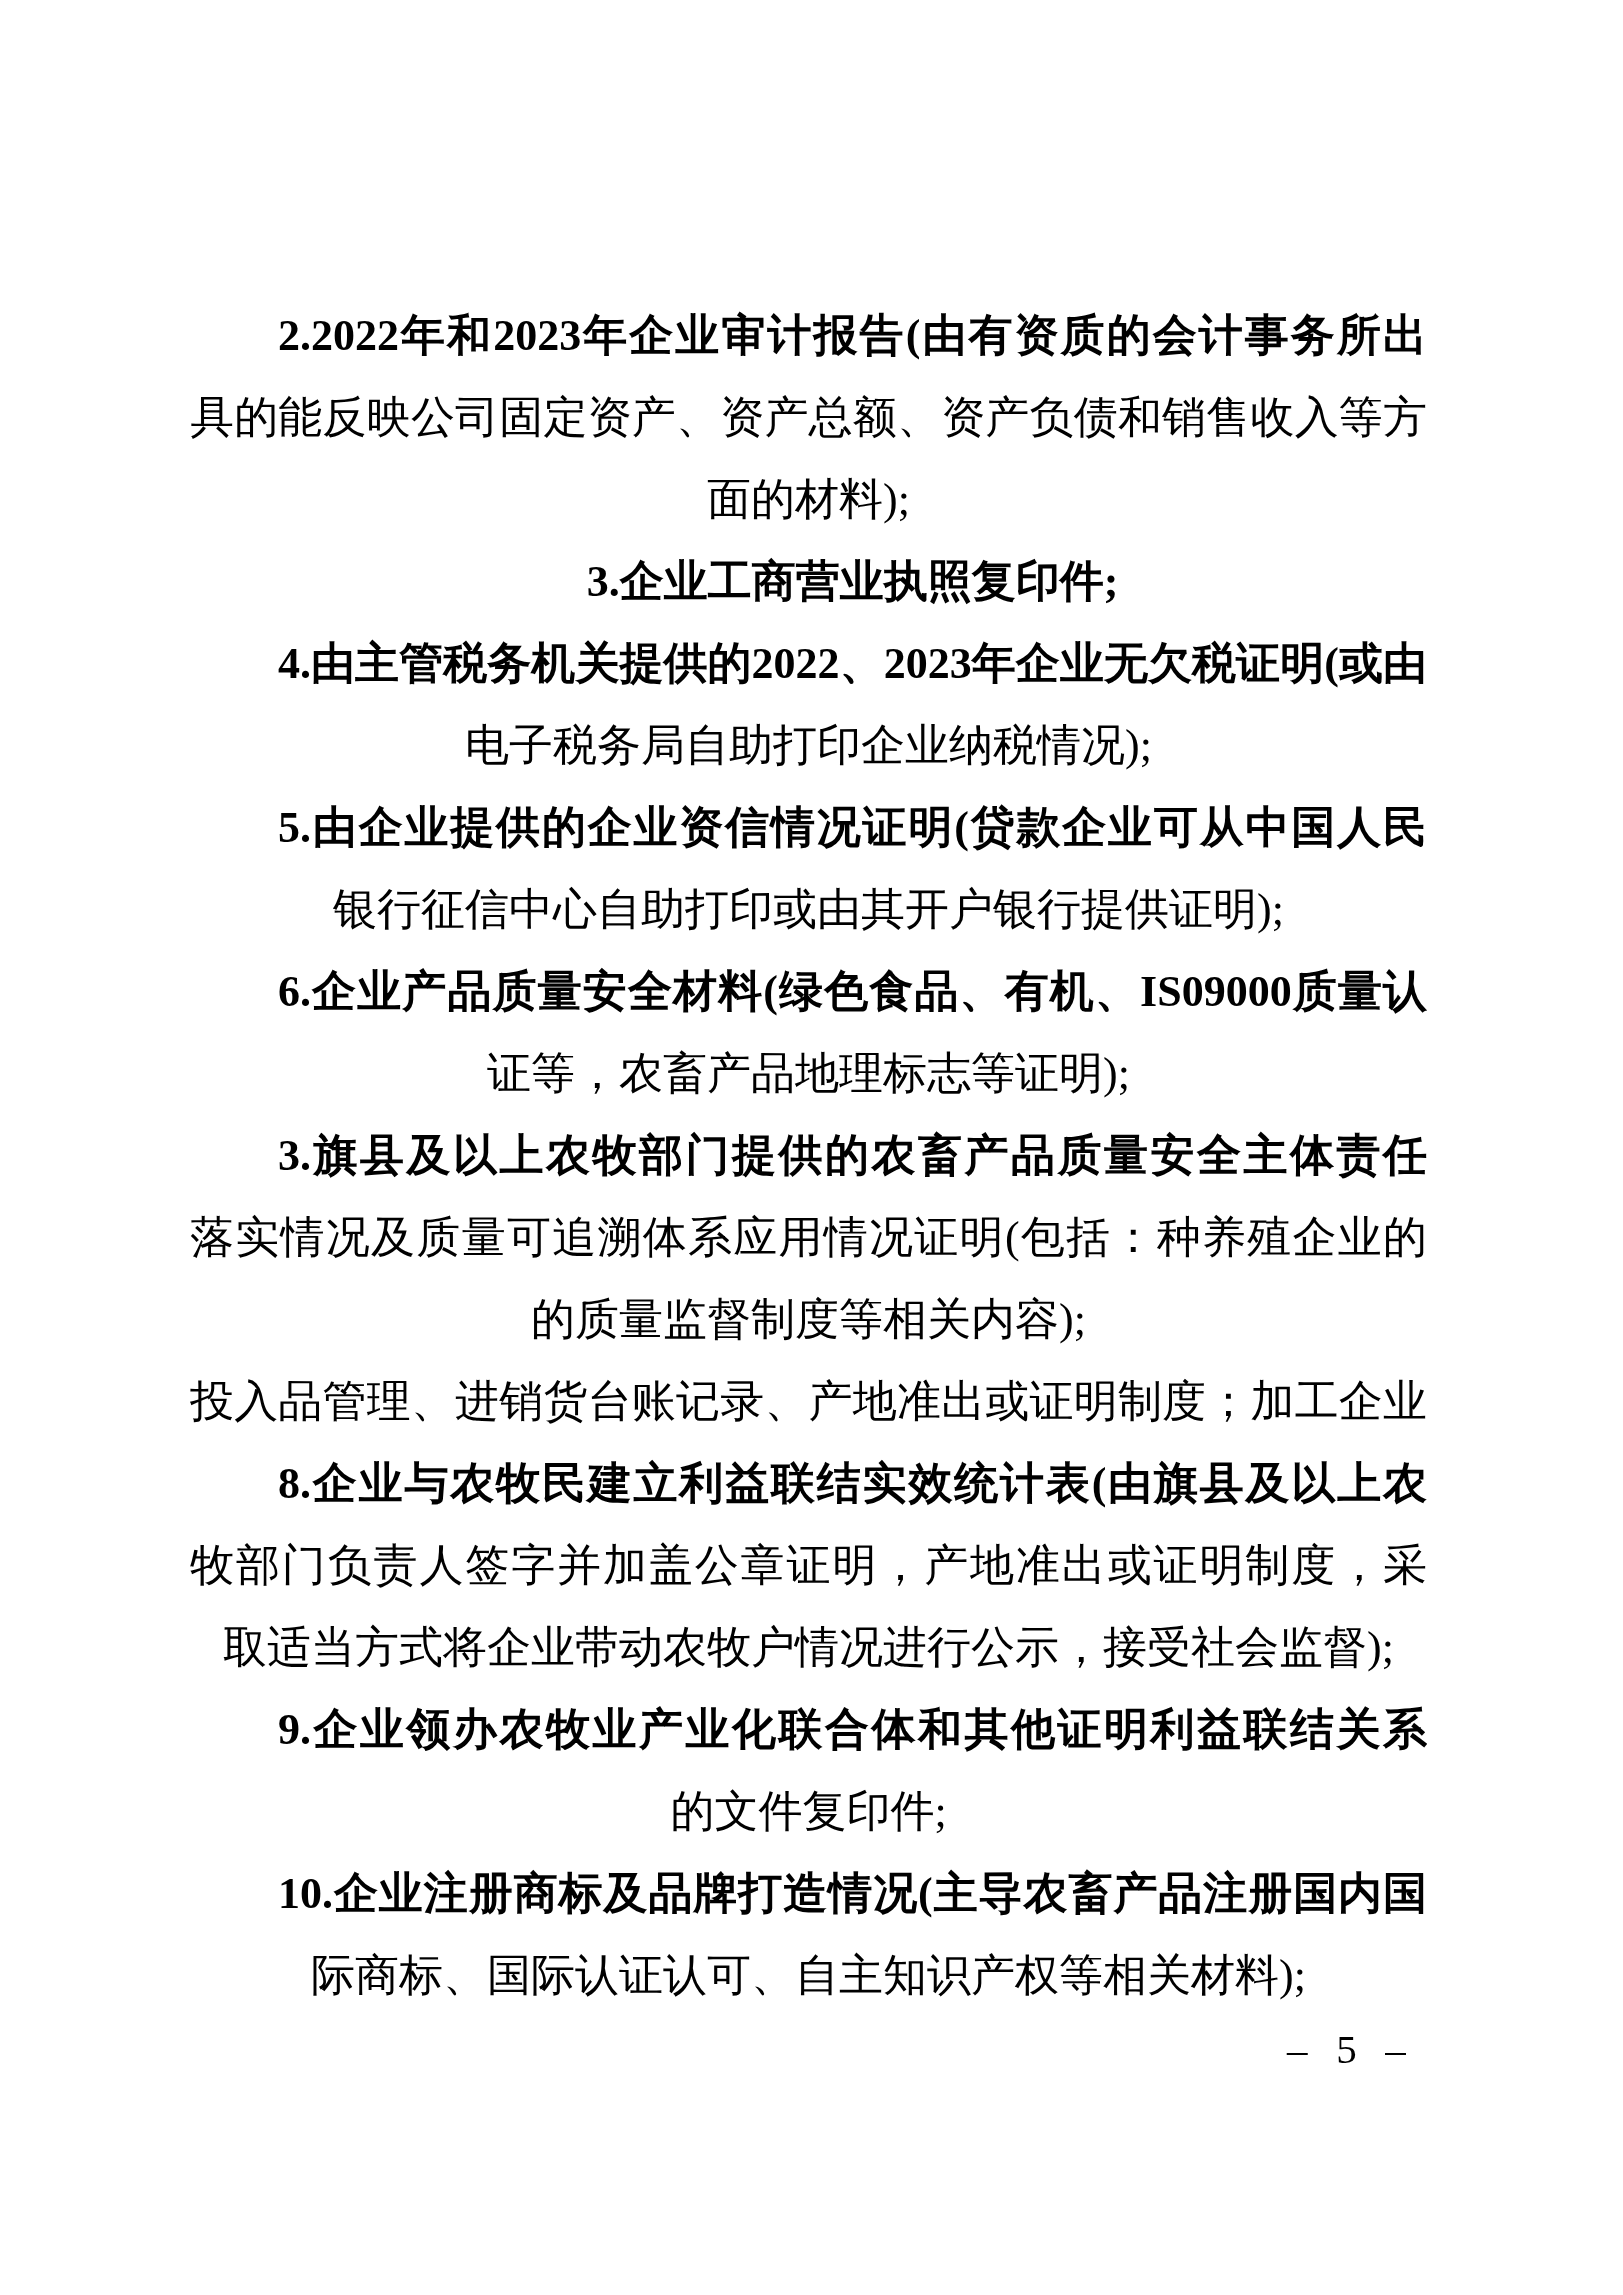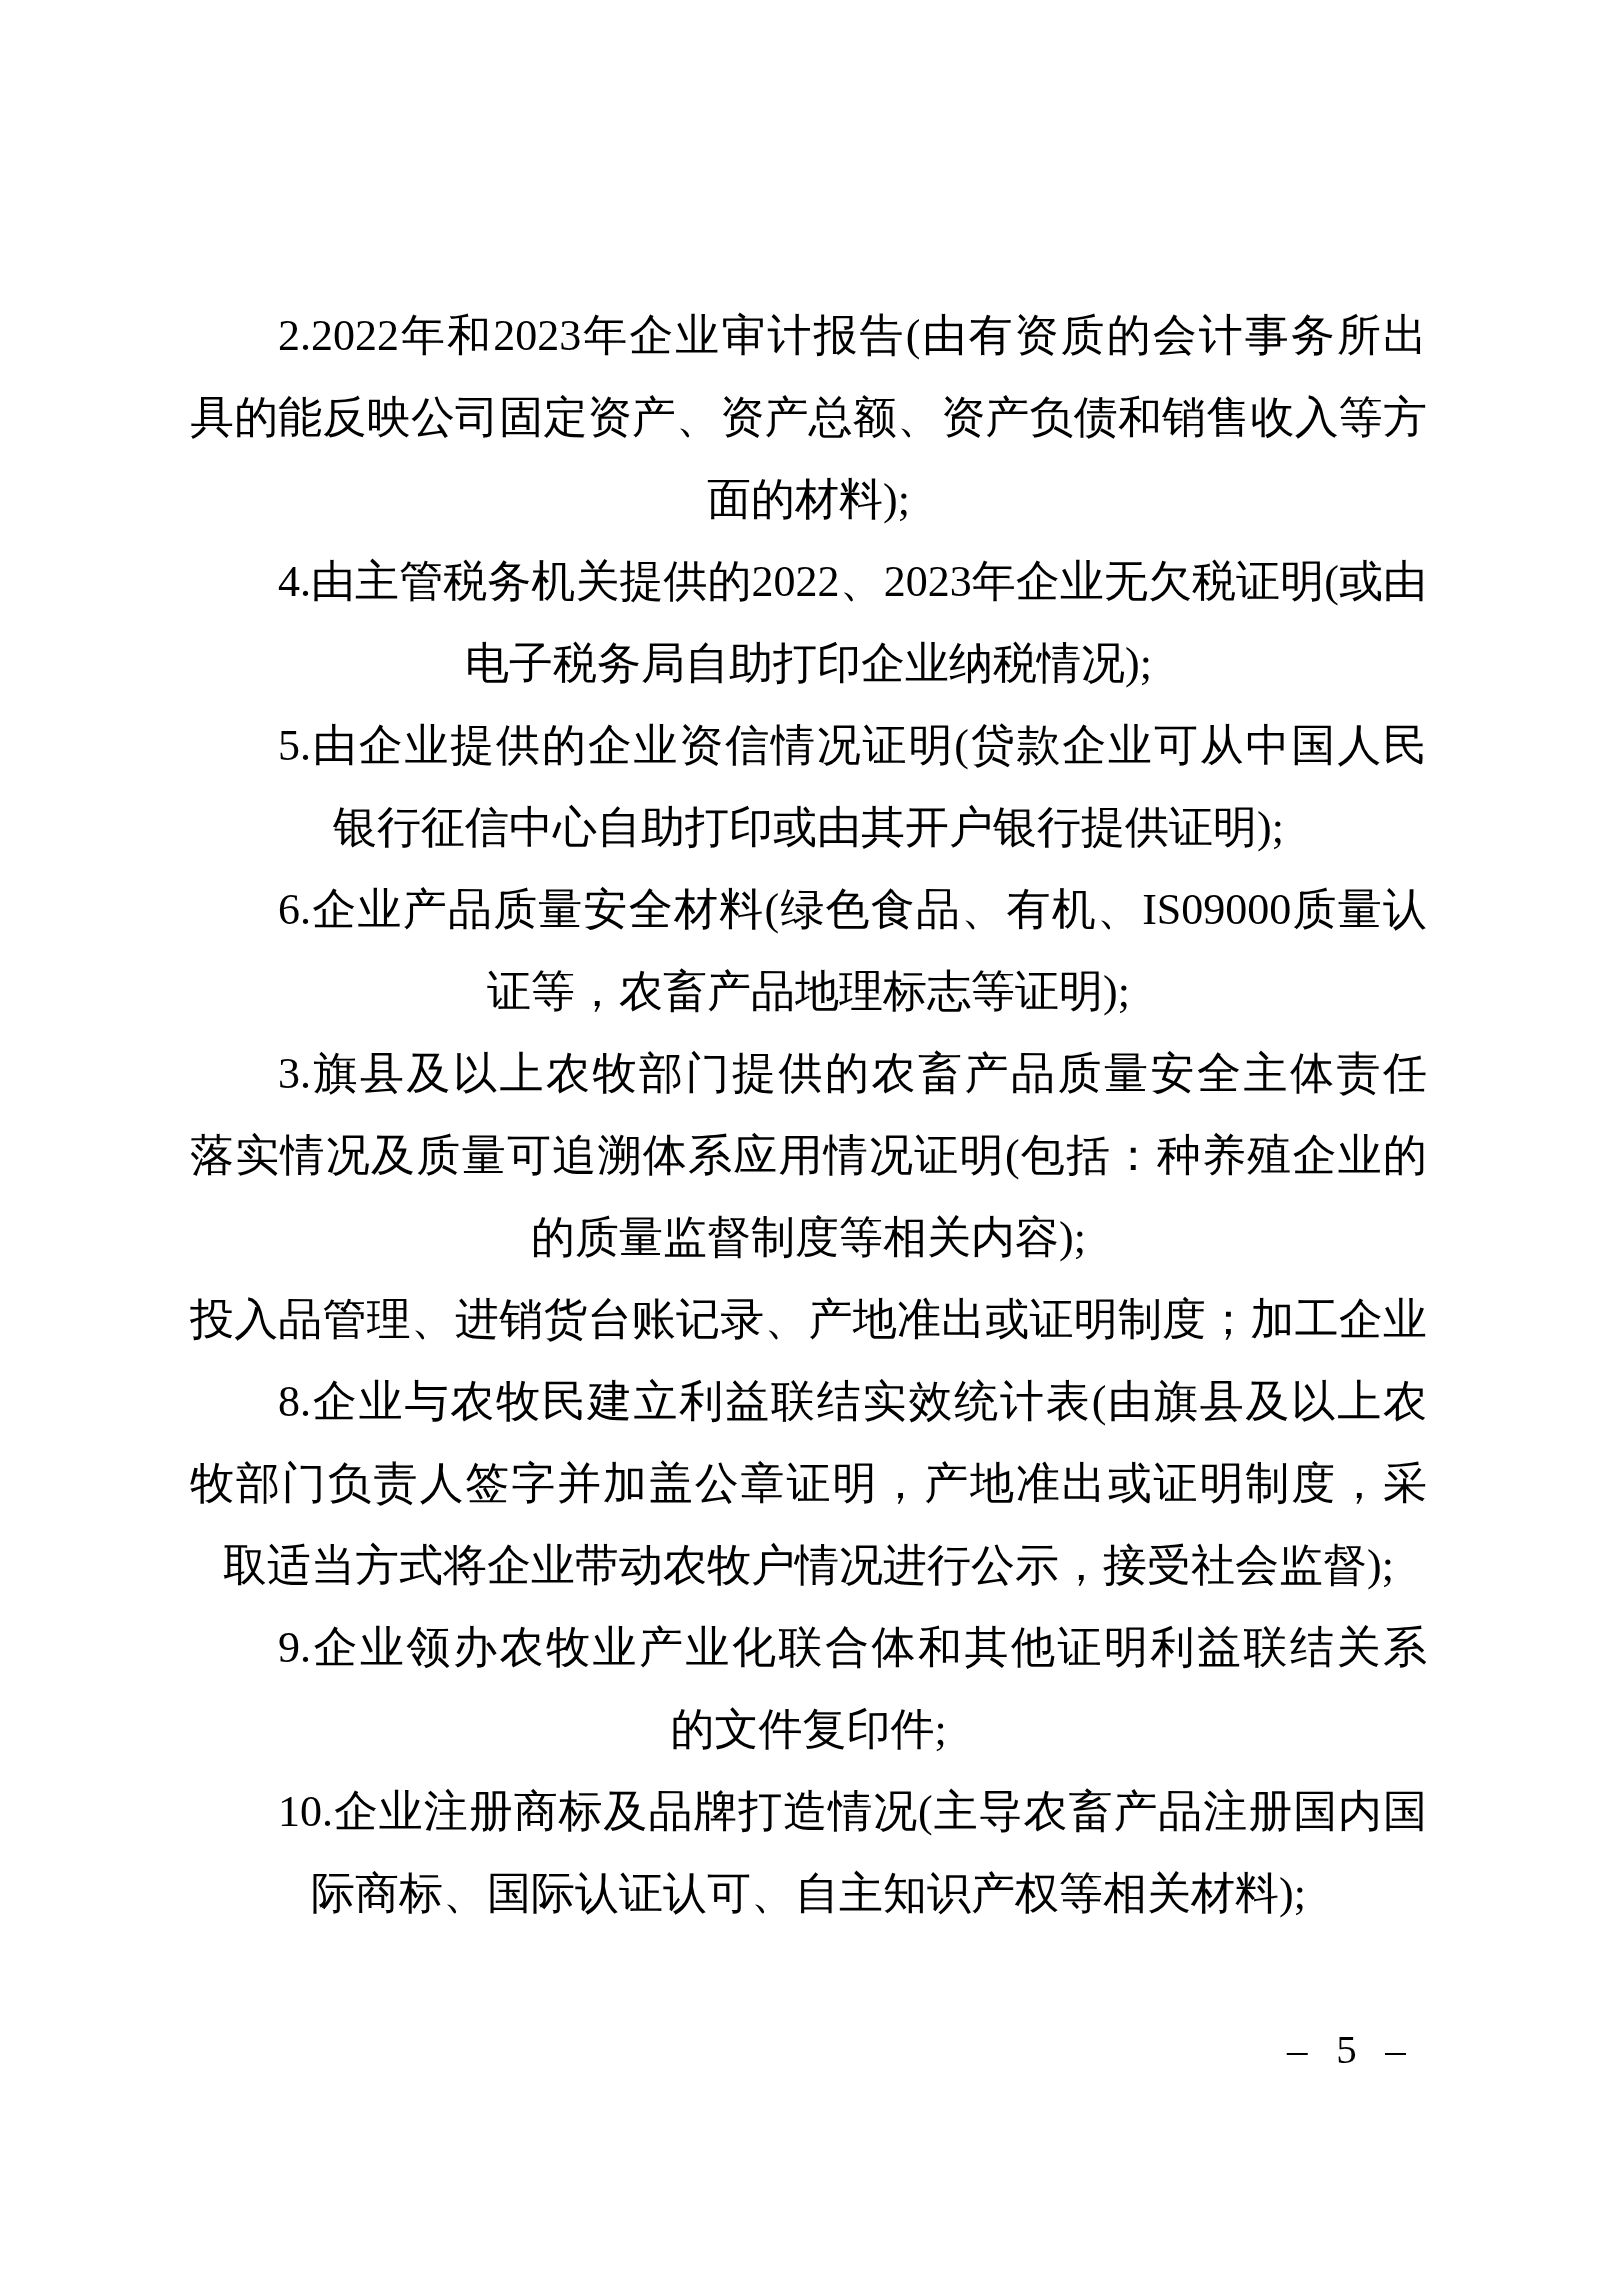--- a/index.html
+++ b/index.html
@@ -27,20 +27,21 @@
     height: 82px;
     line-height: 82px;
     font-size: 44px;
     letter-spacing: 0;
     text-align: center;
     overflow: hidden;
     color: #000000;
   }
   .line.indent {
     text-indent: 88px;
+    font-weight: bold;
   }
   .line.fill {
     text-align: justify;
     text-align-last: justify;
   }
   .page-number {
     position: absolute;
     top: 2026px;
     right: 208px;
     height: 47px;
@@ -53,20 +54,21 @@
   }
 </style>
 </head>
 <body>
 
 <div class="page">
   <div class="text-block">
       <div class="line indent fill">2.2022年和2023年企业审计报告(由有资质的会计事务所出</div>
       <div class="line fill">具的能反映公司固定资产、资产总额、资产负债和销售收入等方</div>
       <div class="line">面的材料);</div>
+      <div class="line indent">3.企业工商营业执照复印件;</div>
       <div class="line indent fill">4.由主管税务机关提供的2022、2023年企业无欠税证明(或由</div>
       <div class="line">电子税务局自助打印企业纳税情况);</div>
       <div class="line indent fill">5.由企业提供的企业资信情况证明(贷款企业可从中国人民</div>
       <div class="line">银行征信中心自助打印或由其开户银行提供证明);</div>
       <div class="line indent fill">6.企业产品质量安全材料(绿色食品、有机、IS09000质量认</div>
       <div class="line">证等，农畜产品地理标志等证明);</div>
       <div class="line indent fill">3.旗县及以上农牧部门提供的农畜产品质量安全主体责任</div>
       <div class="line fill">落实情况及质量可追溯体系应用情况证明(包括：种养殖企业的</div>
       <div class="line">的质量监督制度等相关内容);</div>
       <div class="line fill">投入品管理、进销货台账记录、产地准出或证明制度；加工企业</div>

